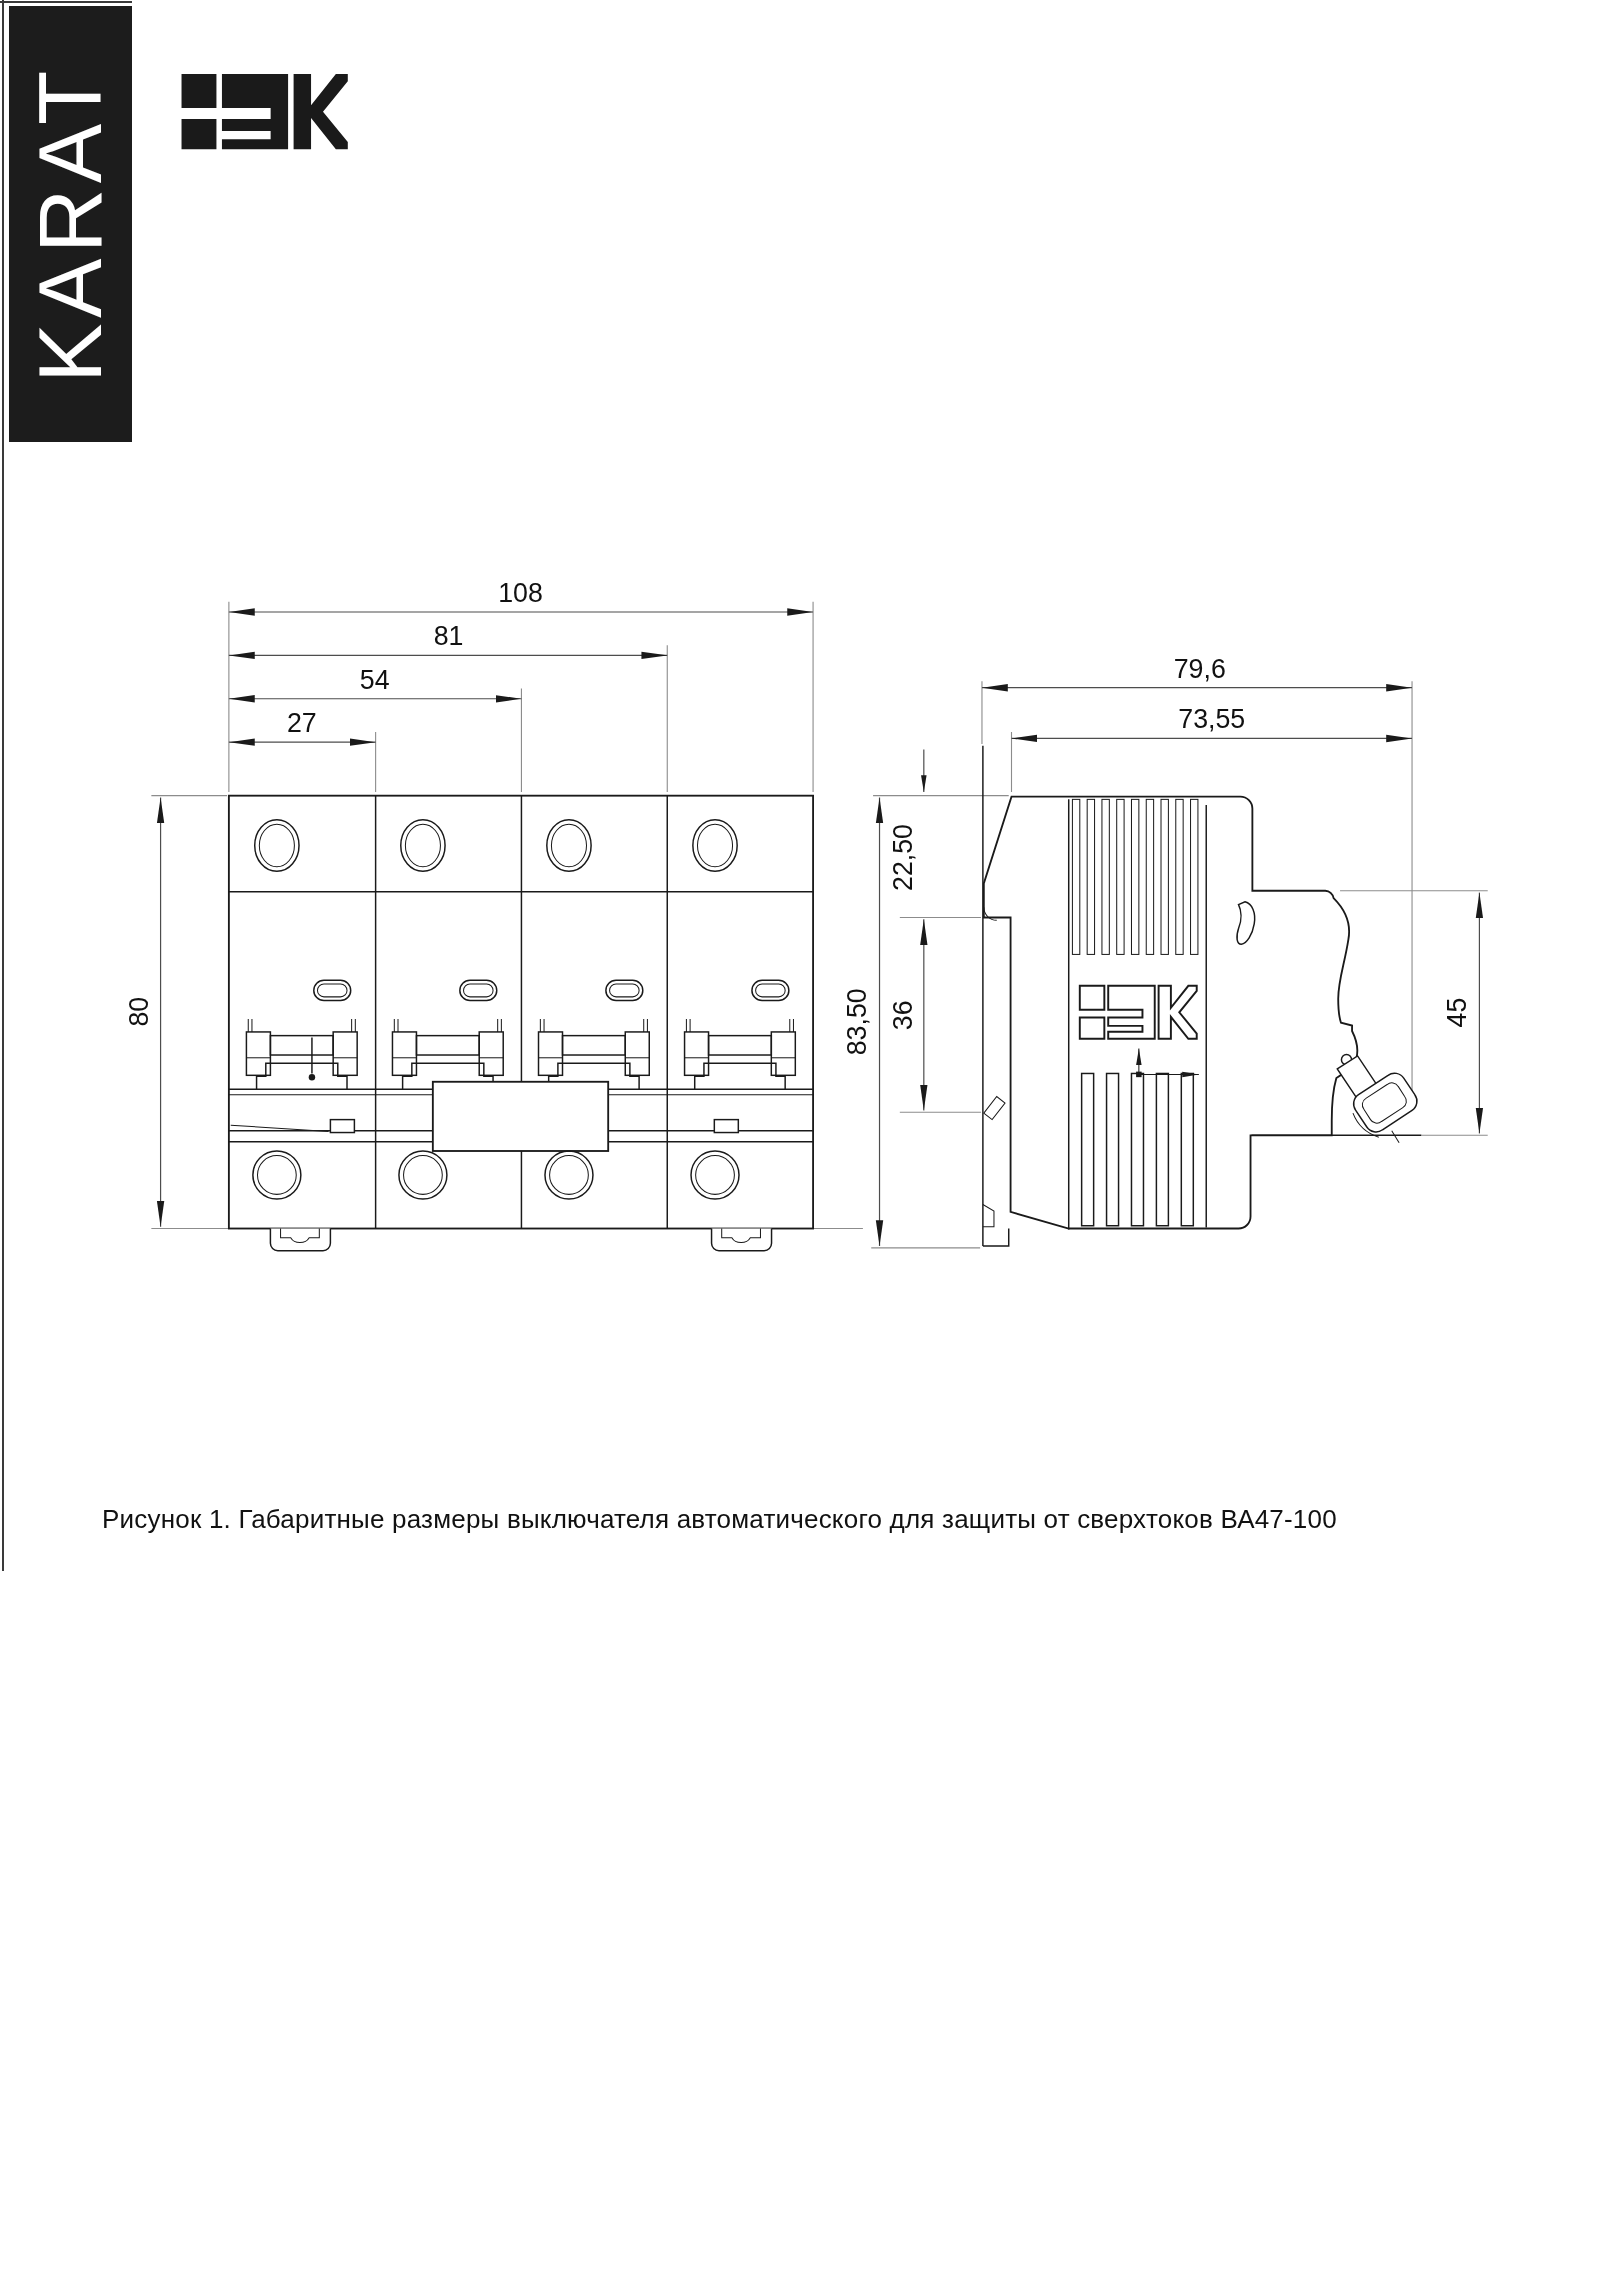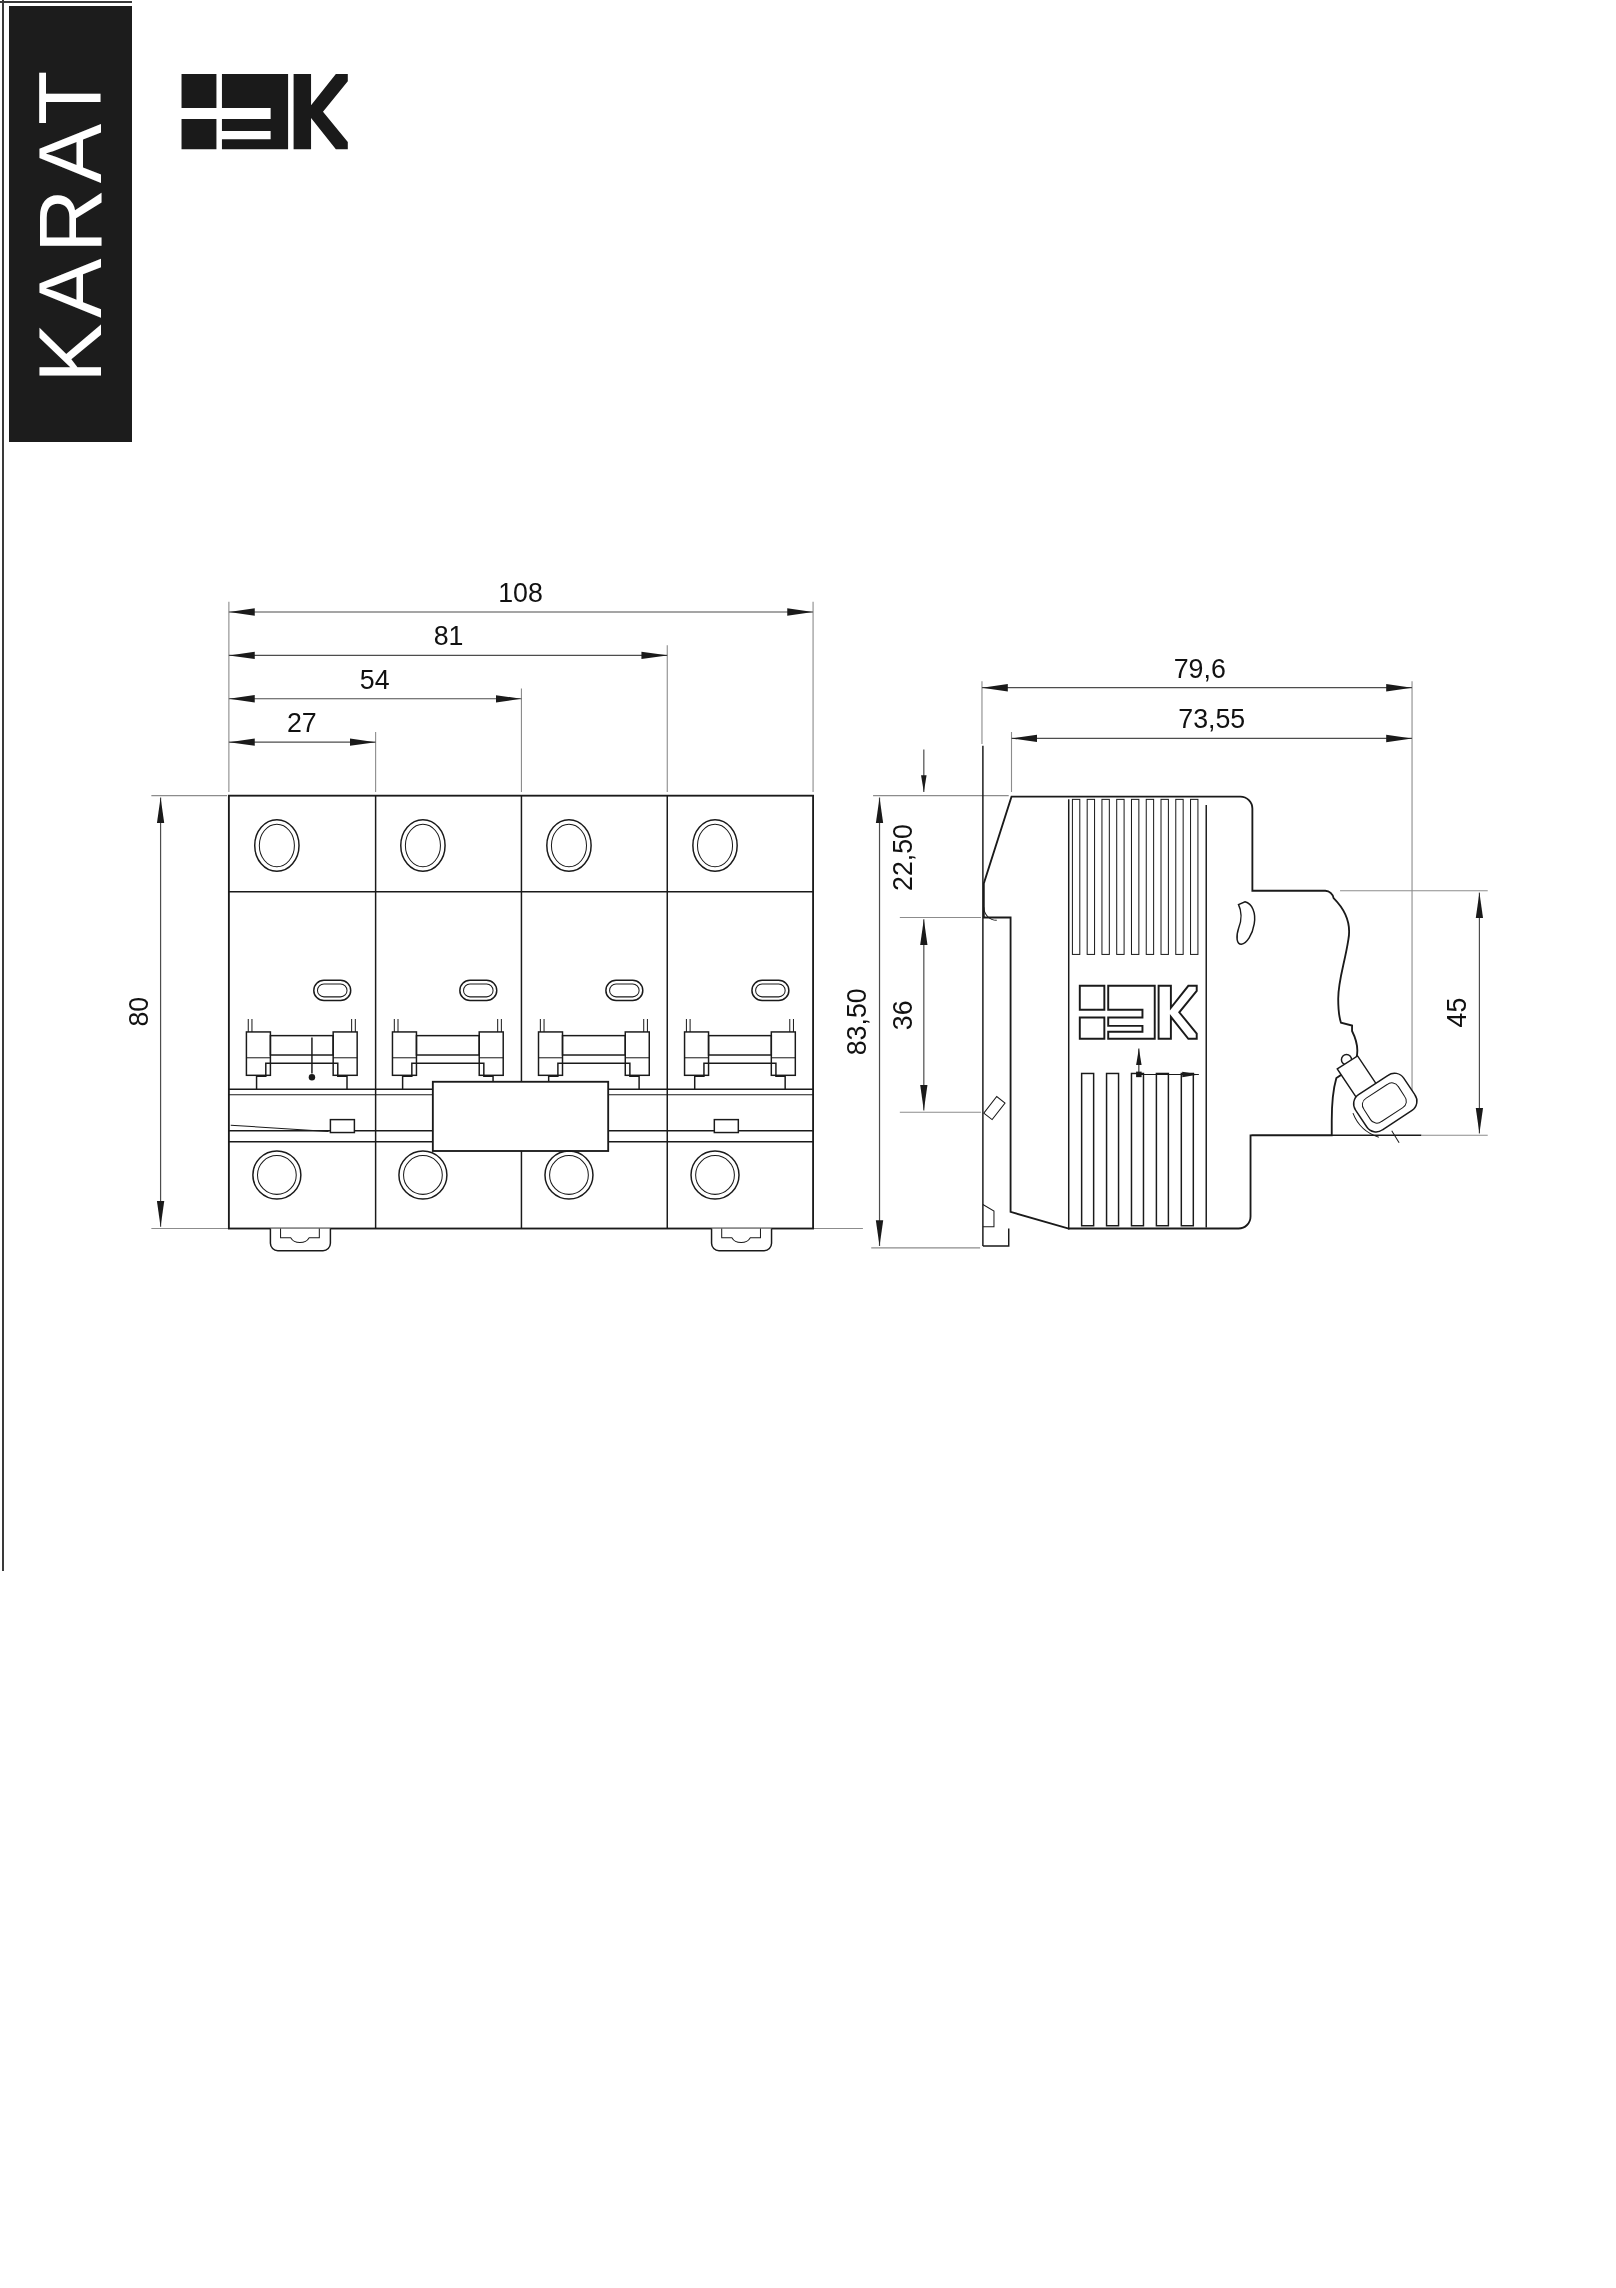--- a/index.html
+++ b/index.html
@@ -269,14 +269,15 @@
         <path d="M1472,1186 L1504,1165 A12,12 0 0 1 1521,1168 L1533,1186 A12,12 0 0 1 1530,1203
                  L1498,1224 A12,12 0 0 1 1481,1221 L1469,1203 A12,12 0 0 1 1472,1186 Z" class="o15 wfill"></path>
         <path d="M1480,1190 L1503,1175 A8,8 0 0 1 1515,1177 L1522,1188 A8,8 0 0 1 1520,1200
                  L1497,1215 A8,8 0 0 1 1485,1213 L1478,1202 A8,8 0 0 1 1480,1190 Z" class="o1"></path>
         <path d="M1466,1206 C1471,1219 1481,1228 1494,1232" class="o1"></path>
         <path d="M1508,1225 L1516,1238" class="o1"></path>
       </g>
     </g>
   </svg>
 
+  <div id="caption">Рисунок 1. Габаритные размеры выключателя автоматического для защиты от сверхтоков ВА47-100</div>
 </div>
 
 
 </body></html>

